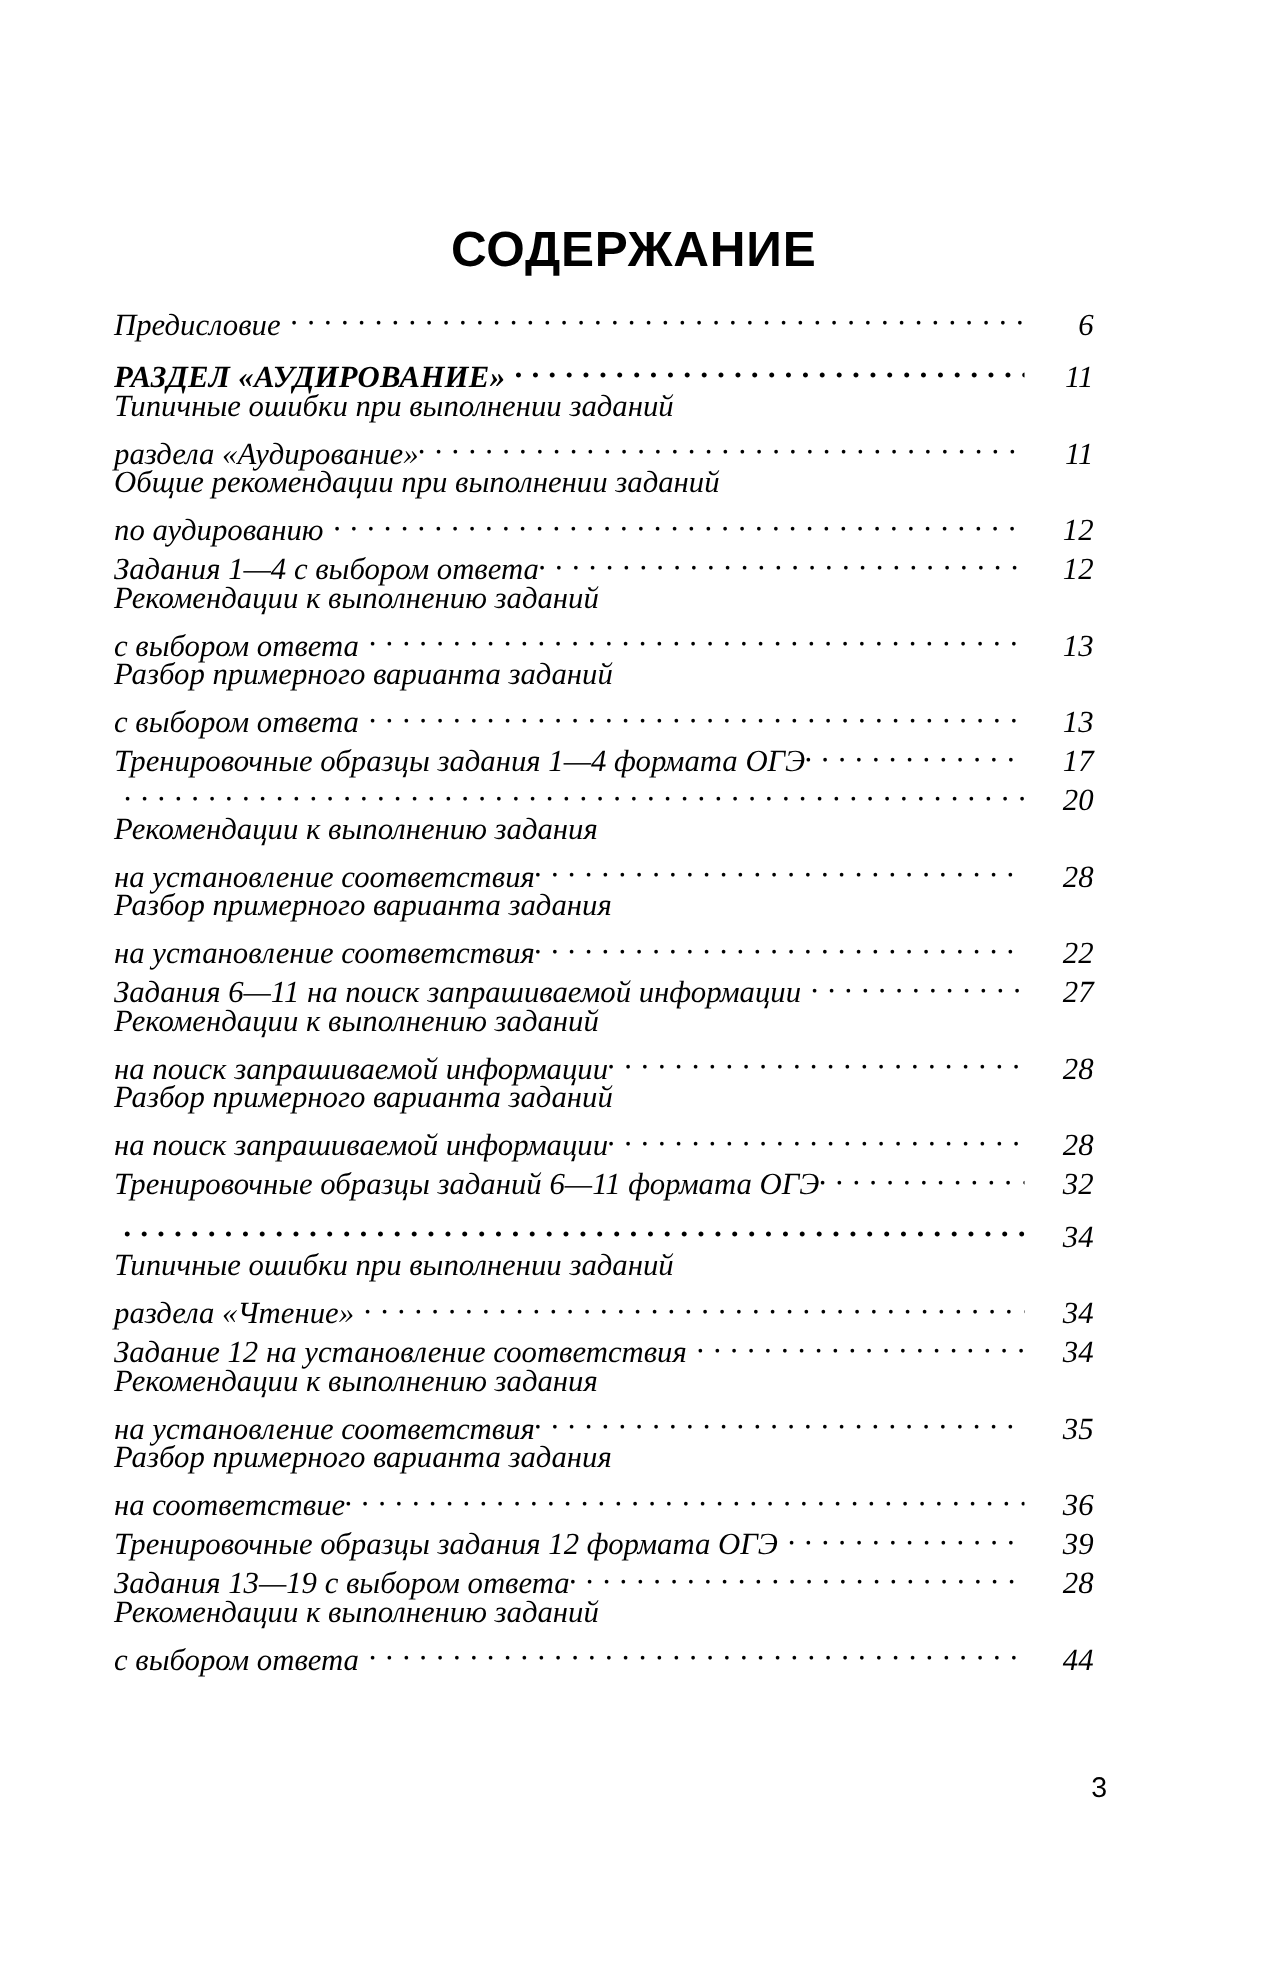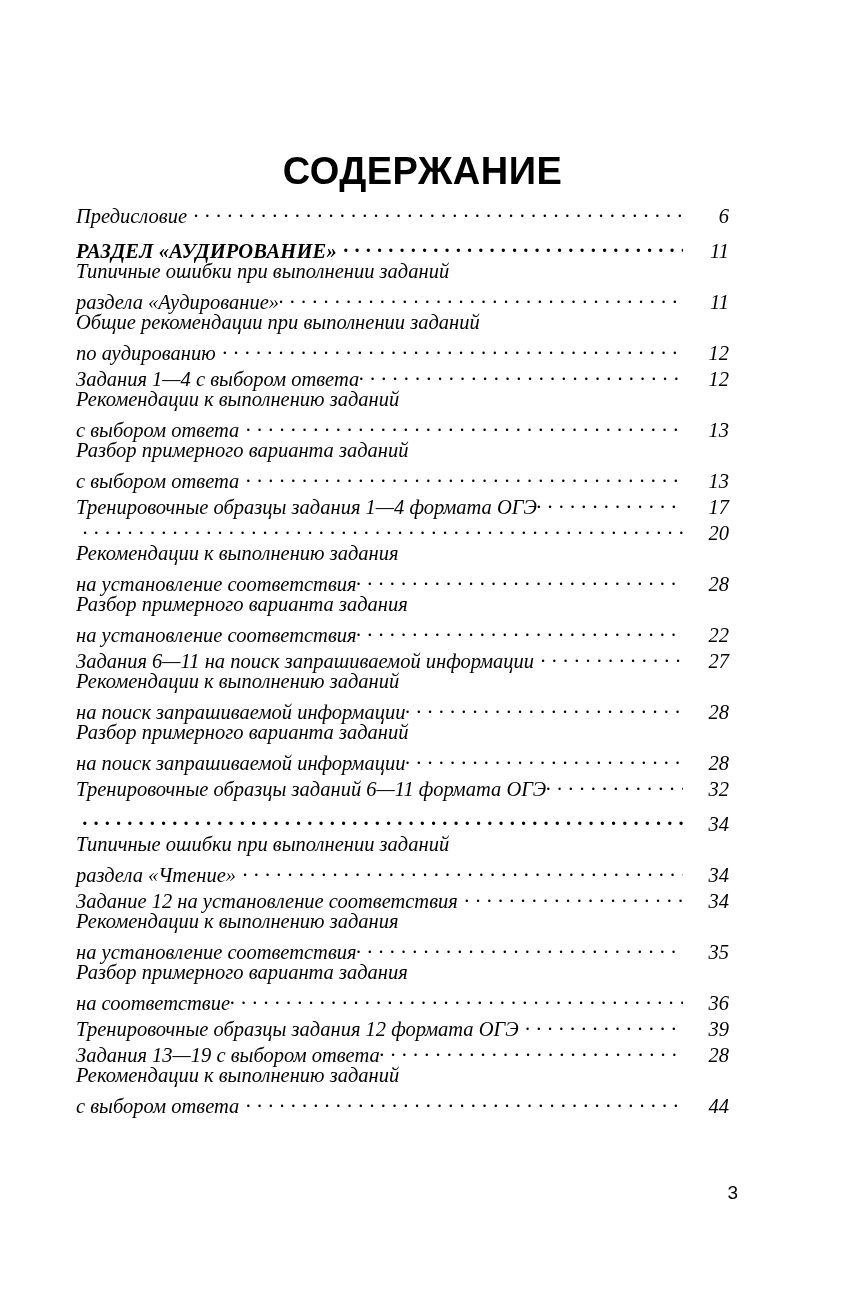--- a/index.html
+++ b/index.html
@@ -26,21 +26,21 @@
 
   
   .toc-title {
     position: absolute;
     left: 0;
     top: 127px;
     width: 845px;
     text-align: center;
     font-family: "Liberation Sans", "DejaVu Sans", sans-serif;
     font-weight: bold;
-    font-size: 38px;
+    font-size: 33px;
     letter-spacing: 0.5px;
     line-height: 1;
   }
 
   
   .toc {
     position: absolute;
     left: 75px;
     top: 197px;
     width: 655px;   

